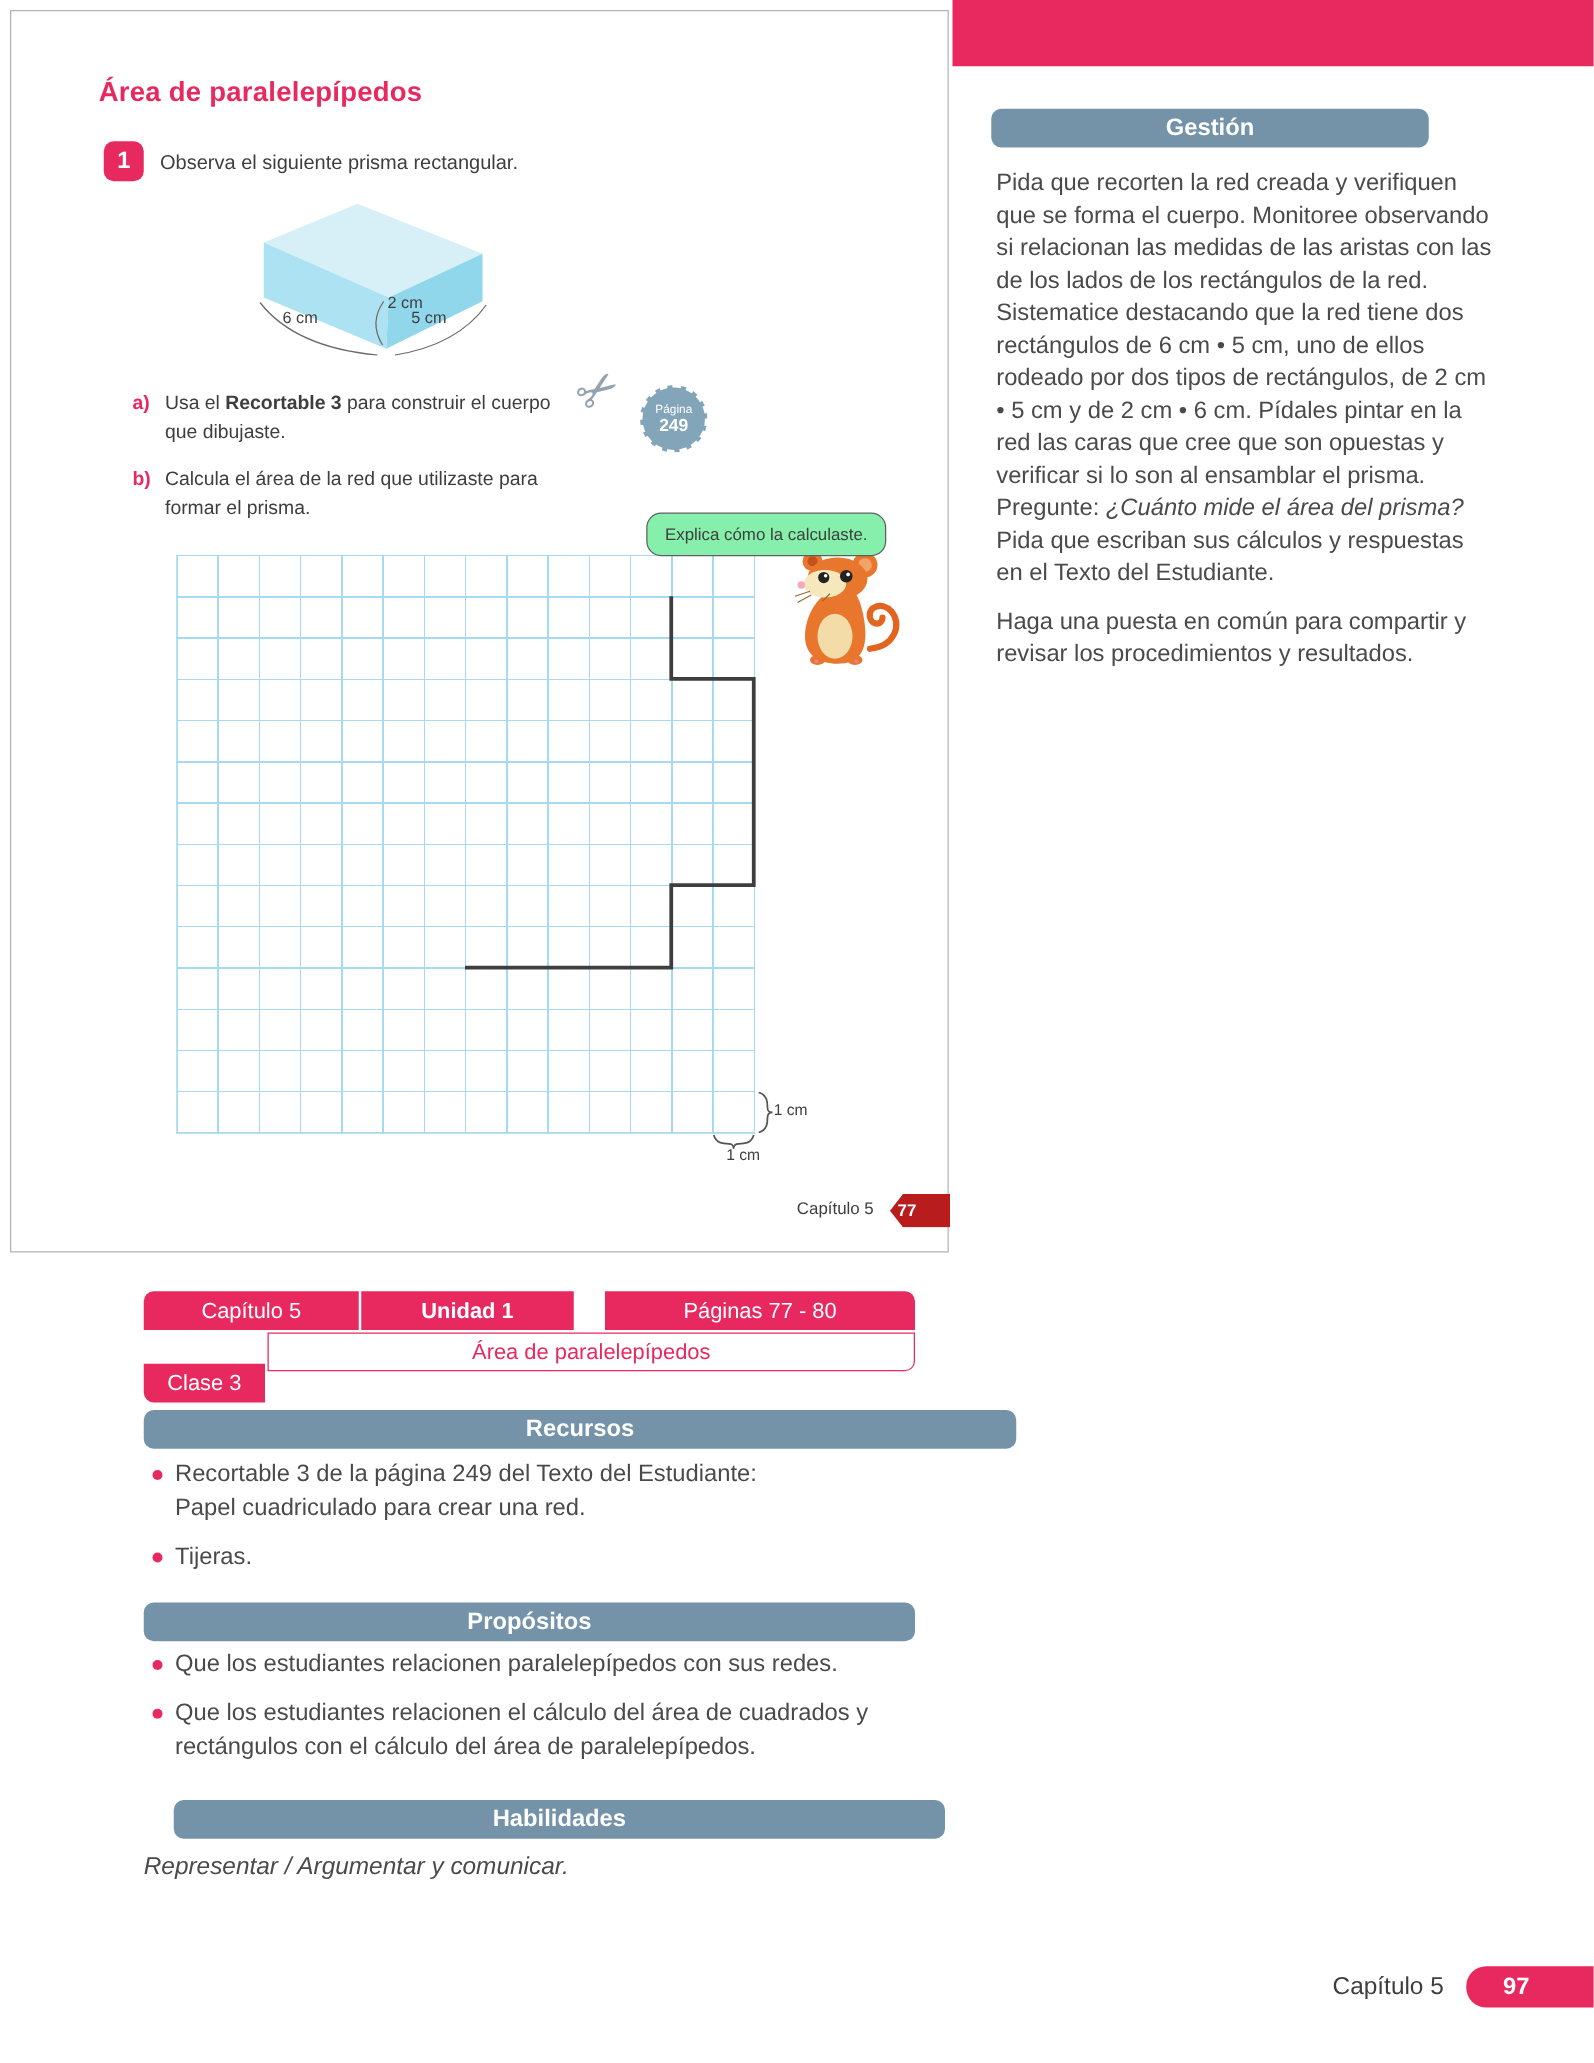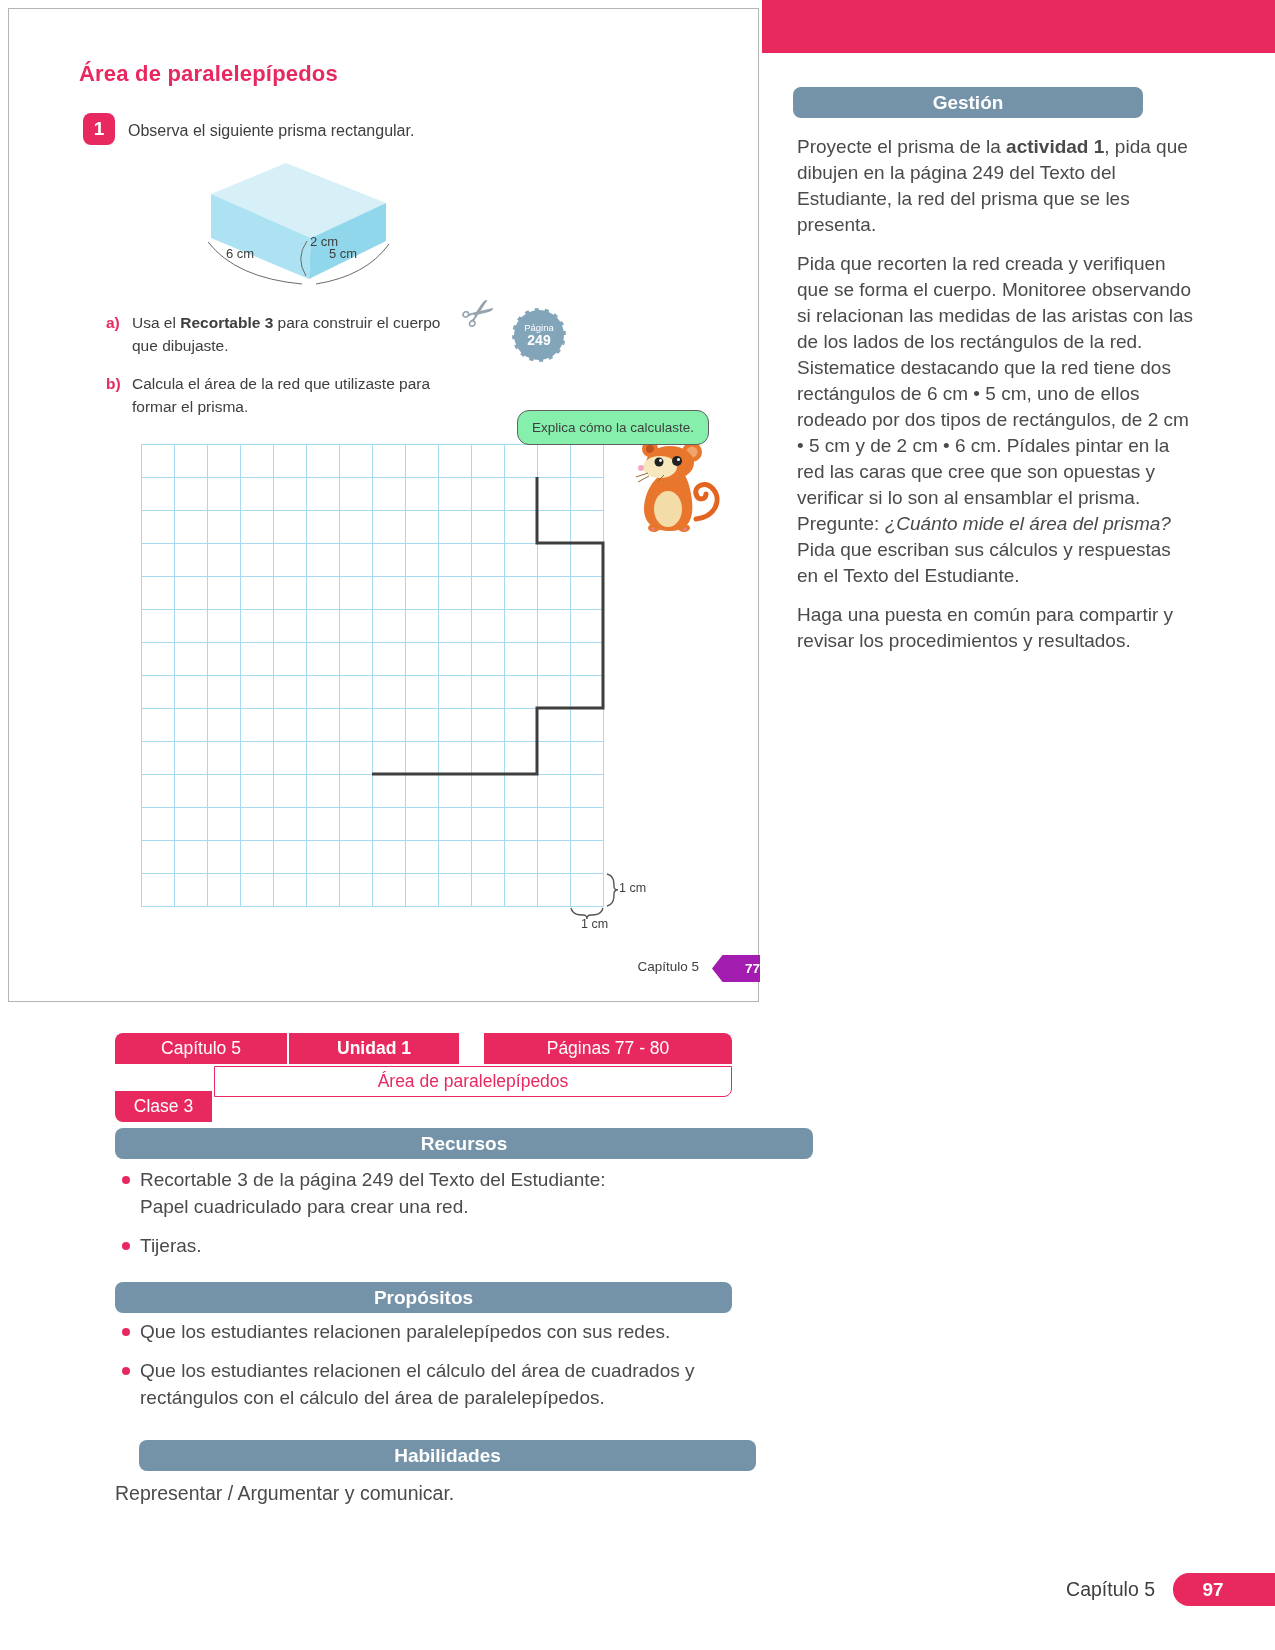--- a/index.html
+++ b/index.html
@@ -61,22 +61,22 @@
   .net-svg polyline{fill:none;stroke:#3e3e3e;stroke-width:3;}
 
   .brace-right{left:597px;top:864px;}
   .brace-bottom{left:561px;top:898px;}
   .brace-path{fill:none;stroke:#555;stroke-width:1.4;}
   .cm-right{left:610px;top:872px;font-size:12.5px;}
   .cm-bottom{left:572px;top:908px;font-size:12.5px;}
 
   .sp-footer-chapter{left:600px;top:950px;width:90px;text-align:right;font-size:13.5px;}
   .tag-77{
-    left:703px;top:946px;width:48px;height:27px;background:#a21caf;color:#fff;
-    font-size:13.5px;font-weight:bold;display:flex;align-items:center;justify-content:flex-end;
+    left:703px;top:946px;width:48px;height:27px;background:#b91c1c;color:#fff;
+    font-size:13.5px;font-weight:bold;display:flex;align-items:center;justify-content:flex-start;
     clip-path:polygon(0 50%,22% 0,100% 0,100% 100%,22% 100%);padding-left:6px;box-sizing:border-box;
   }
 
   
   .top-bar{left:762px;top:0;width:513px;height:53px;background:#e8295f;}
   .section-bar{
     height:31px;background:#7493a8;border-radius:8px;color:#fff;font-weight:bold;font-size:19px;
     display:flex;align-items:center;justify-content:center;
   }
   .gestion-bar{left:793px;top:87px;width:350px;}
@@ -107,21 +107,21 @@
   .propositos-bar{left:115px;top:1282px;width:617px;}
   .habilidades-bar{left:115px;top:1440px;width:617px;margin-left:24px;}
   .bullets{left:115px;width:605px;list-style:none;margin:0;padding:0;}
   .bullets-recursos{top:1166px;}
   .bullets-propositos{top:1318px;}
   .bullets li{
     position:relative;padding-left:25px;font-size:19px;line-height:27px;color:#4a4a4a;
     margin-bottom:12px;white-space:pre-line;
   }
   .dot{position:absolute;left:7px;top:10px;width:8px;height:8px;border-radius:50%;background:#e8295f;}
-  .habilidades-text{left:115px;top:1482px;font-size:19.5px;color:#4a4a4a;}
+  .habilidades-text{left:115px;top:1482px;font-size:19.5px;color:#4a4a4a;font-style:italic;}
 
   
   .pf-chapter{left:1045px;top:1578px;width:110px;text-align:right;font-size:19.5px;color:#3e3e3e;}
   .tag-97{
     left:1173px;top:1573px;width:102px;height:33px;background:#e8295f;
     border-radius:16px 0 0 16px;color:#fff;font-size:19px;font-weight:bold;
     display:flex;align-items:center;justify-content:center;padding-right:22px;box-sizing:border-box;
   }
 </style>
 </head>
@@ -206,21 +206,20 @@
   <div class="abs sp-footer-chapter">Capítulo 5</div>
   <div class="abs tag-77">
     <span>77</span>
   </div>
 </div>
 
 <div class="abs top-bar"></div>
 <div class="abs section-bar gestion-bar">Gestión</div>
 
 <div class="abs teacher-col">
-  <p><span>Proyecte el prisma de la </span><span class="b">actividad 1</span><span>, pida que dibujen en la página 249 del Texto del Estudiante, la red del prisma que se les presenta.</span></p>
   <p><span>Pida que recorten la red creada y verifiquen que se forma el cuerpo. Monitoree observando si relacionan las medidas de las aristas con las de los lados de los rectángulos de la red. Sistematice destacando que la red tiene dos rectángulos de 6 cm • 5 cm, uno de ellos rodeado por dos tipos de rectángulos, de 2 cm • 5 cm y de 2 cm • 6 cm. Pídales pintar en la red las caras que cree que son opuestas y verificar si lo son al ensamblar el prisma. Pregunte: </span><span class="i">¿Cuánto mide el área del prisma?</span><span> Pida que escriban sus cálculos y respuestas en el Texto del Estudiante.</span></p>
   <p>Haga una puesta en común para compartir y revisar los procedimientos y resultados.</p>
 </div>
 
 <div class="abs info-table">
   <div class="it-row">
     <div class="it-cell c1">Capítulo 5</div>
     <div class="it-cell c2">Unidad 1</div>
     <div class="it-cell c3">Páginas 77 - 80</div>
   </div>

